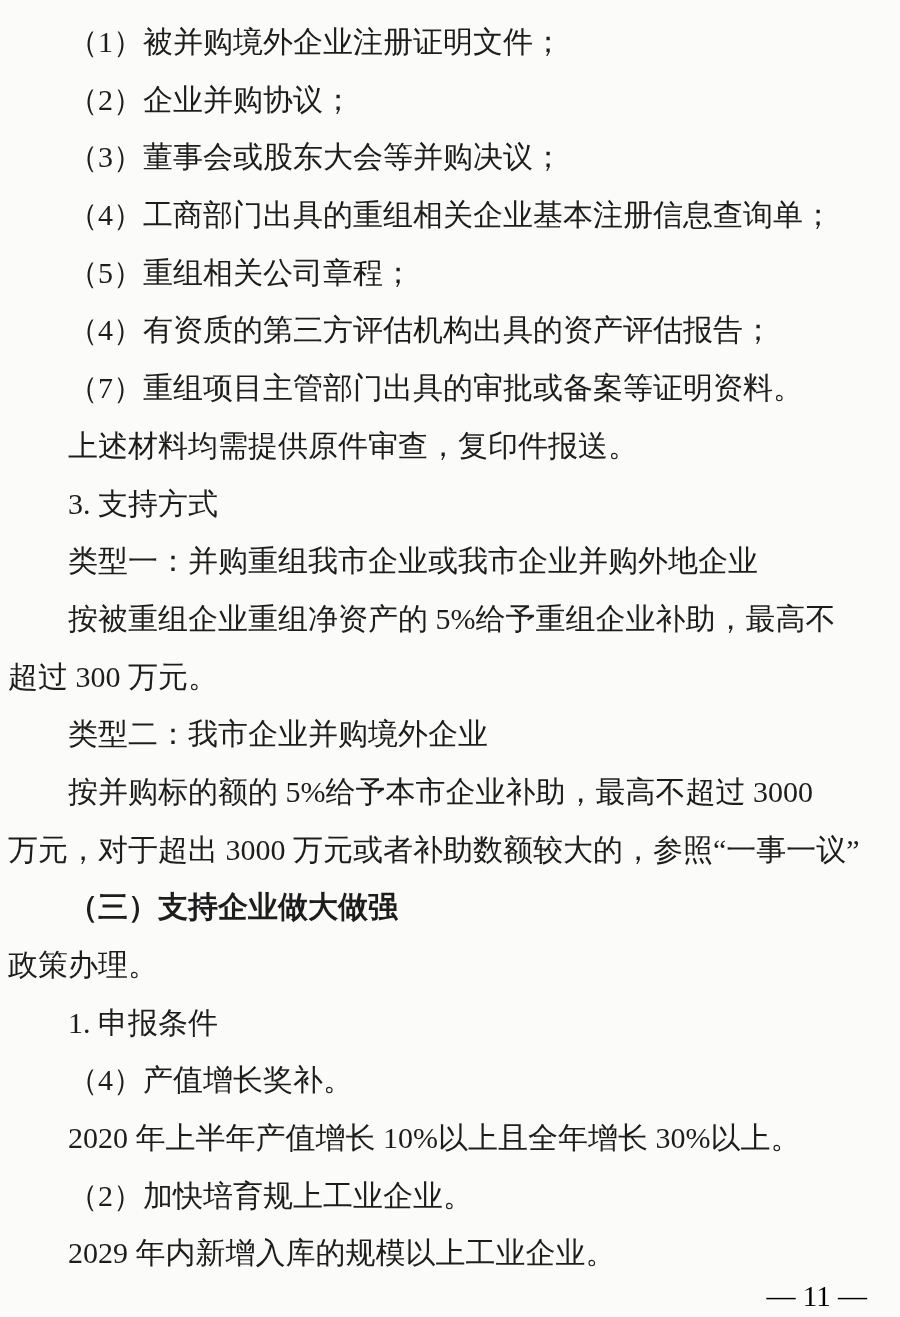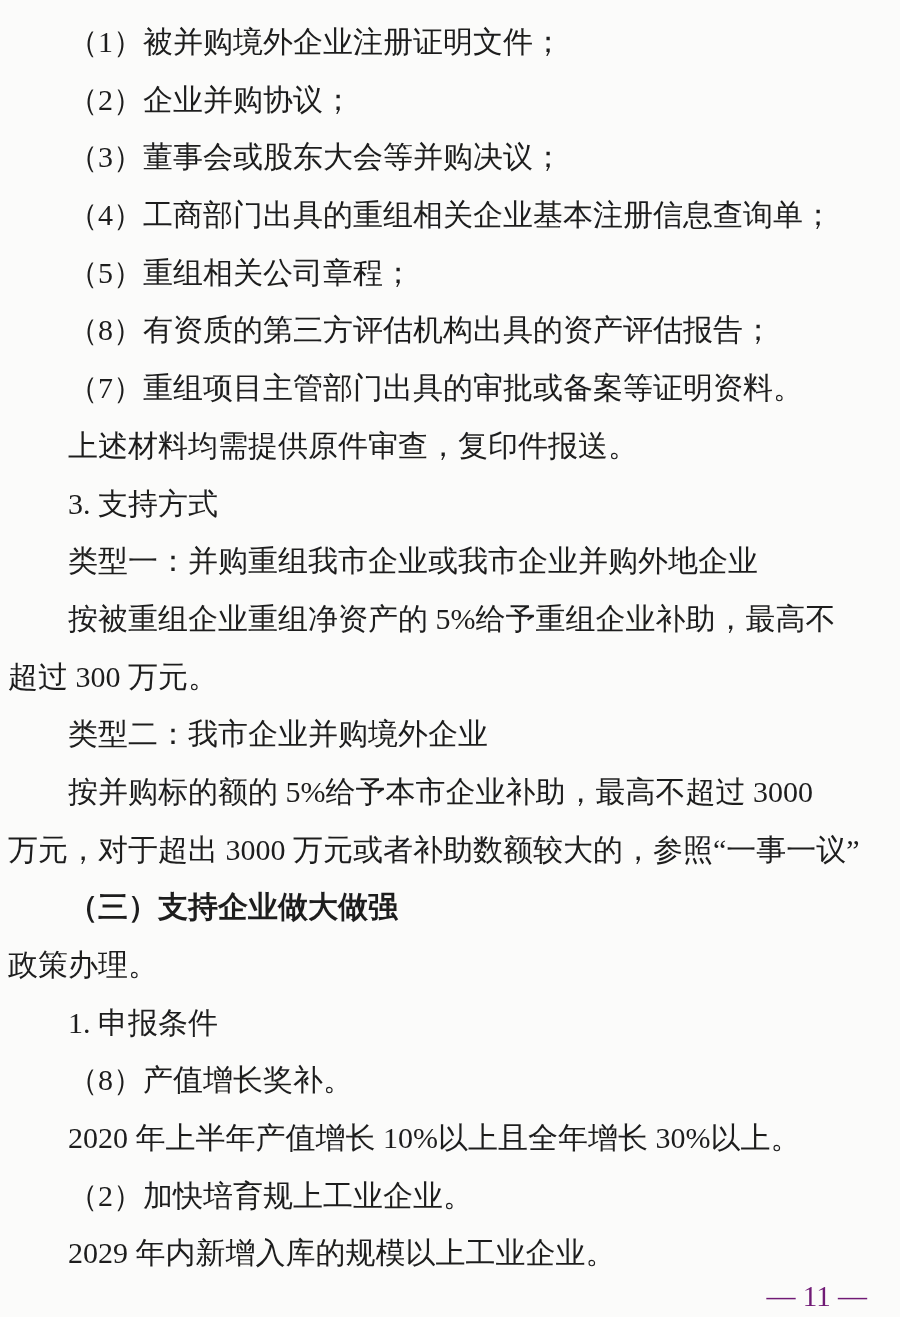--- a/index.html
+++ b/index.html
@@ -34,47 +34,47 @@
   }
   .kai {
     font-weight: bold;
   }
   .footer {
     position: absolute;
     top: 1280px;
     right: 33px;
     font-size: 29px;
     line-height: 32px;
-    color: #701a75;
+    color: #000000;
   }
 </style>
 </head>
 <body>
 
 <div class="page">
   <div class="doc">
     <div class="ln ind">（1）被并购境外企业注册证明文件；</div>
     <div class="ln ind">（2）企业并购协议；</div>
     <div class="ln ind">（3）董事会或股东大会等并购决议；</div>
     <div class="ln ind">（4）工商部门出具的重组相关企业基本注册信息查询单；</div>
     <div class="ln ind">（5）重组相关公司章程；</div>
-    <div class="ln ind">（8）有资质的第三方评估机构出具的资产评估报告；</div>
+    <div class="ln ind">（4）有资质的第三方评估机构出具的资产评估报告；</div>
     <div class="ln ind">（7）重组项目主管部门出具的审批或备案等证明资料。</div>
     <div class="ln ind">上述材料均需提供原件审查，复印件报送。</div>
     <div class="ln ind">3. 支持方式</div>
     <div class="ln ind">类型一：并购重组我市企业或我市企业并购外地企业</div>
     <div class="ln ind">按被重组企业重组净资产的 5%给予重组企业补助，最高不</div>
     <div class="ln">超过 300 万元。</div>
     <div class="ln ind">类型二：我市企业并购境外企业</div>
     <div class="ln ind">按并购标的额的 5%给予本市企业补助，最高不超过 3000</div>
     <div class="ln">万元，对于超出 3000 万元或者补助数额较大的，参照“一事一议”</div>
     <div class="ln ind kai">（三）支持企业做大做强</div>
     <div class="ln">政策办理。</div>
     <div class="ln ind">1. 申报条件</div>
-    <div class="ln ind">（8）产值增长奖补。</div>
+    <div class="ln ind">（4）产值增长奖补。</div>
     <div class="ln ind">2020 年上半年产值增长 10%以上且全年增长 30%以上。</div>
     <div class="ln ind">（2）加快培育规上工业企业。</div>
     <div class="ln ind">2029 年内新增入库的规模以上工业企业。</div>
   </div>
   <div class="footer">
     <span>— 11 —</span>
   </div>
 </div>
 
 </body></html>

